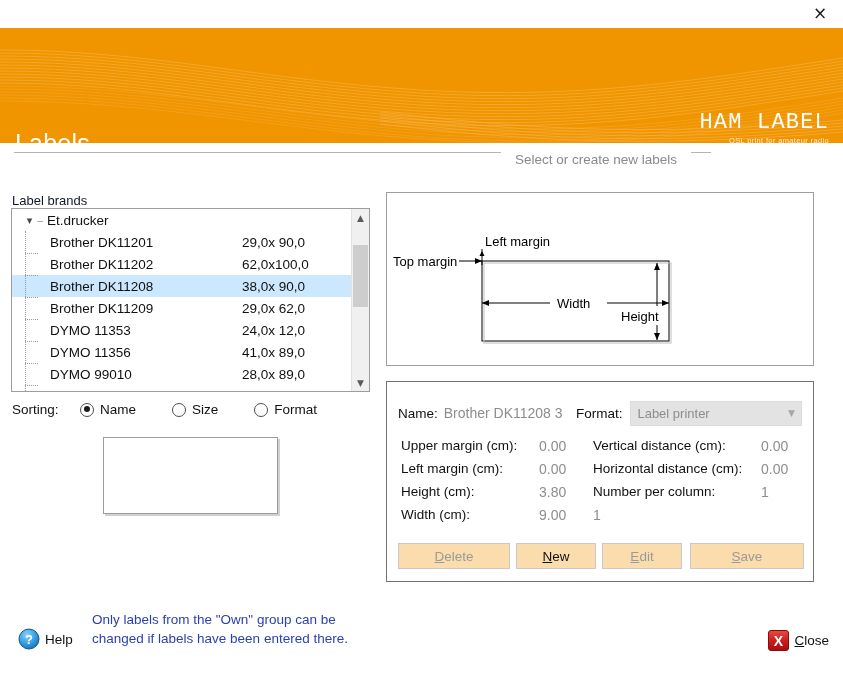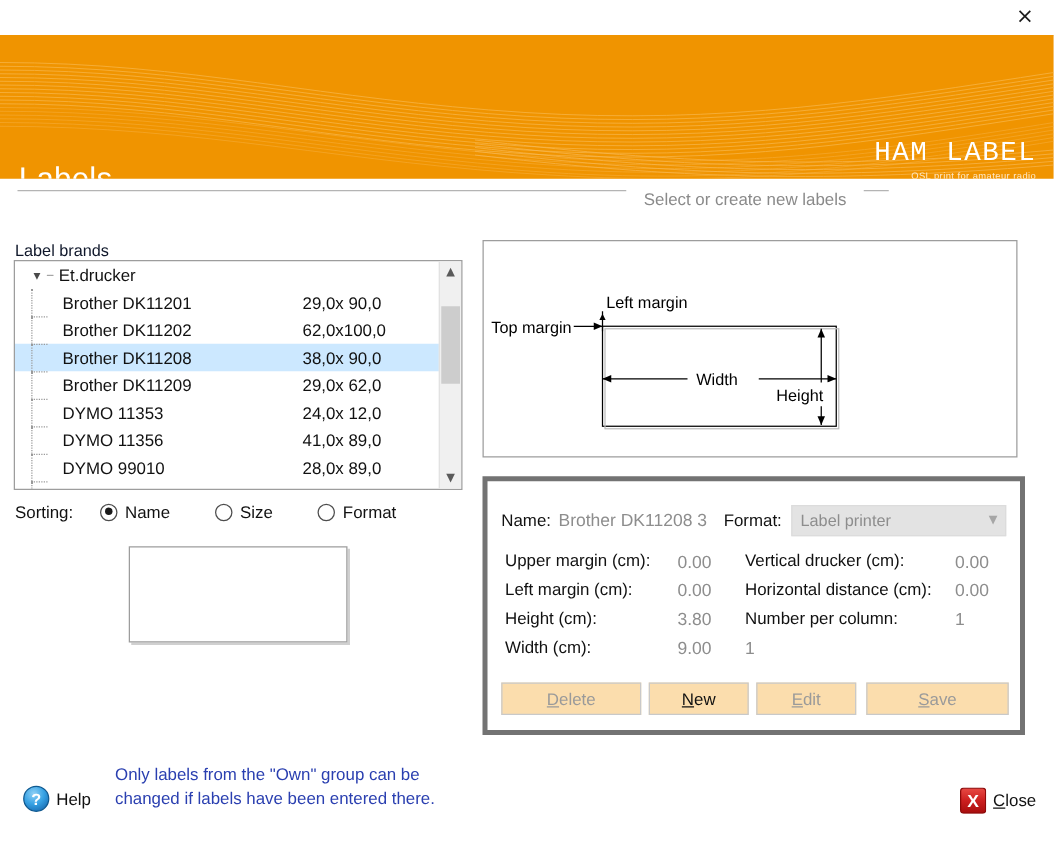--- a/index.html
+++ b/index.html
@@ -152,21 +152,21 @@
 
   
   .diagram{
     position:absolute;left:386px;top:192px;width:426px;height:172px;
     background:#ffffff;border:1px solid #9d9d9d;
   }
 
   
   .details{
     position:absolute;left:386px;top:381px;width:426px;height:199px;
-    background:#ffffff;border:4px solid #737373;
+    background:#ffffff;border:1px solid #737373;
   }
   .nm-row{
     position:absolute;left:11px;top:19px;width:404px;height:24px;
     display:flex;align-items:center;
   }
   .nm-lbl{font-size:13.5px;color:#111;margin-right:6px;}
   .nm-val{
     width:130px;font-size:14px;color:#8d8d8d;overflow:hidden;
     white-space:nowrap;margin-right:8px;
   }
@@ -412,21 +412,21 @@
           <span class="f-lbl">Height (cm):</span>
           <span class="f-val">3.80</span>
         </div>
         <div class="f-row">
           <span class="f-lbl">Width (cm):</span>
           <span class="f-val">9.00</span>
         </div>
       </div>
     <div class="grid-col right" id="fields-right">
         <div class="f-row">
-          <span class="f-lbl">Vertical drucker (cm):</span>
+          <span class="f-lbl">Vertical distance (cm):</span>
           <span class="f-val">0.00</span>
         </div>
         <div class="f-row">
           <span class="f-lbl">Horizontal distance (cm):</span>
           <span class="f-val">0.00</span>
         </div>
         <div class="f-row">
           <span class="f-lbl">Number per column:</span>
           <span class="f-val">1</span>
         </div>

